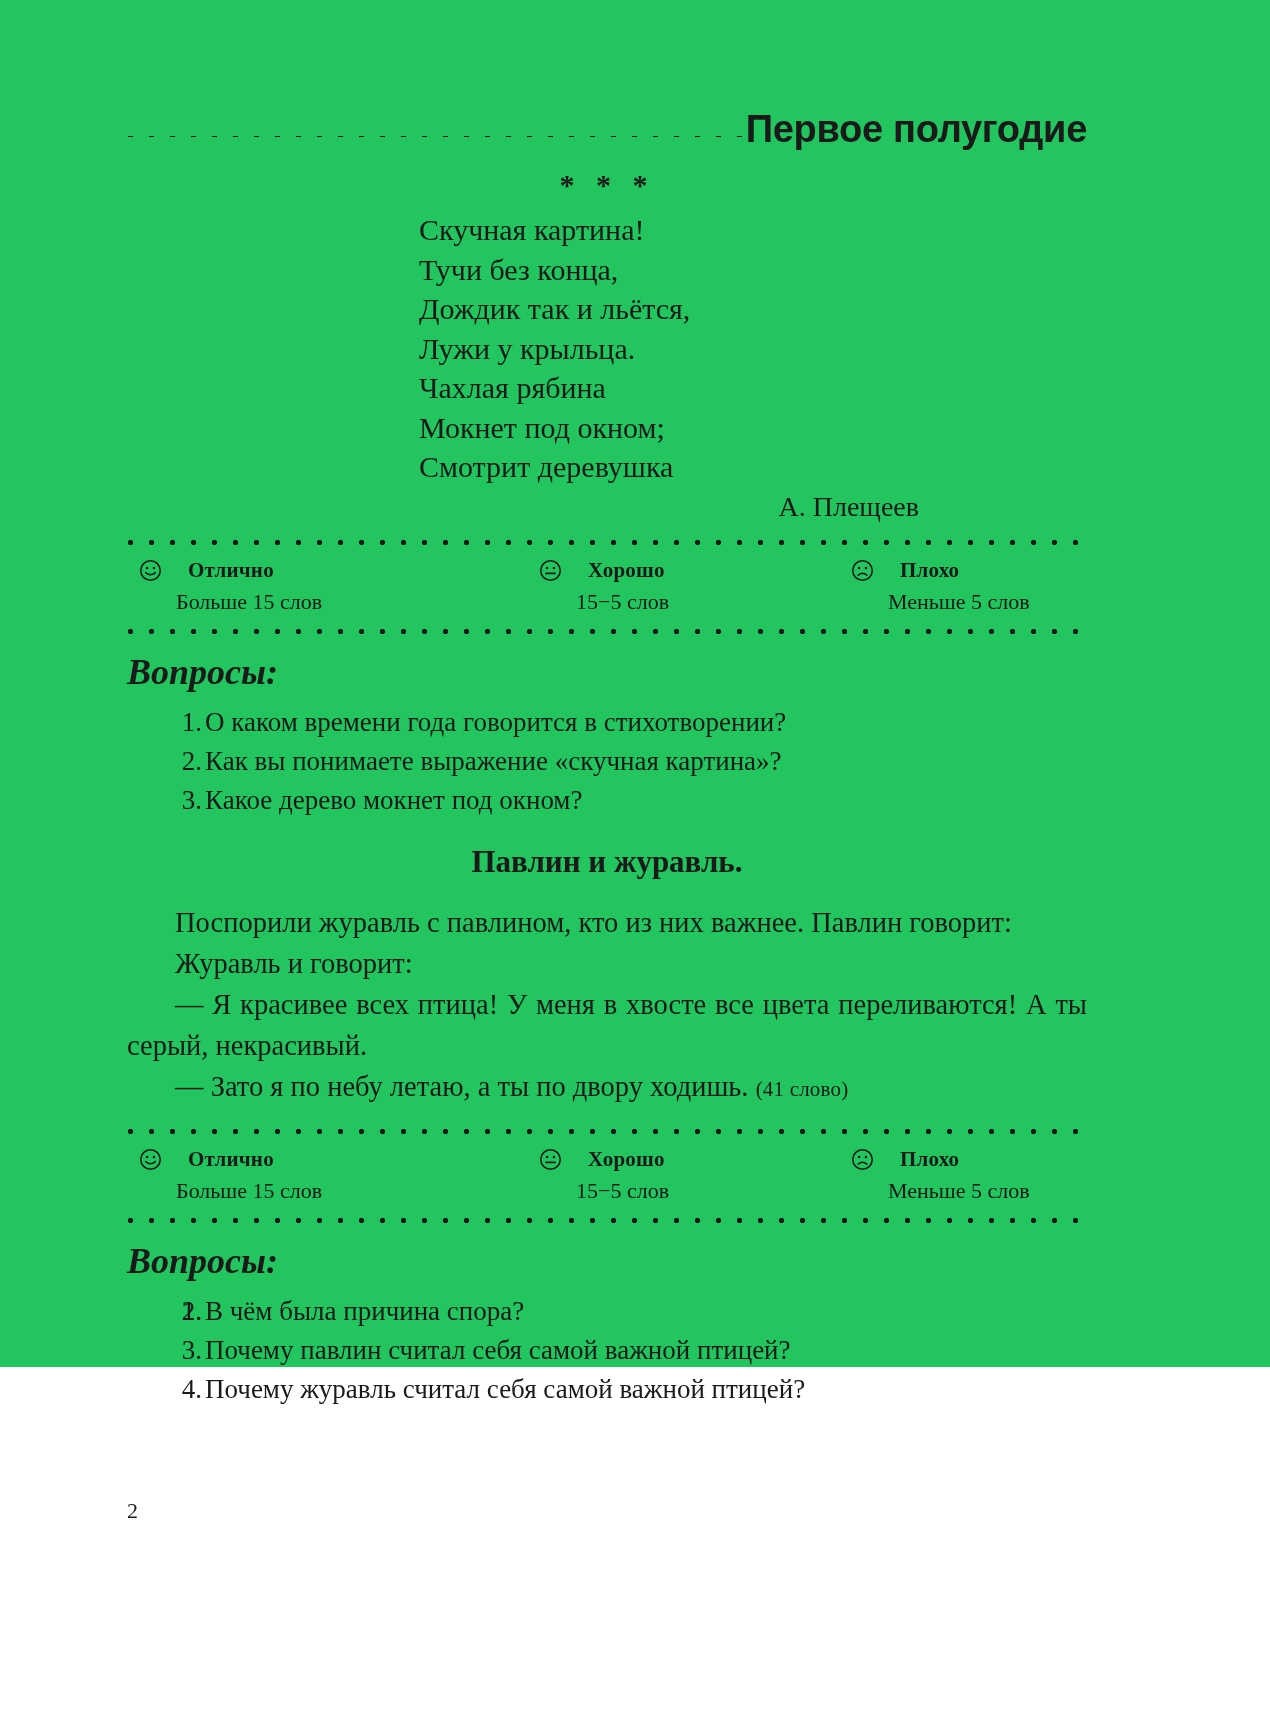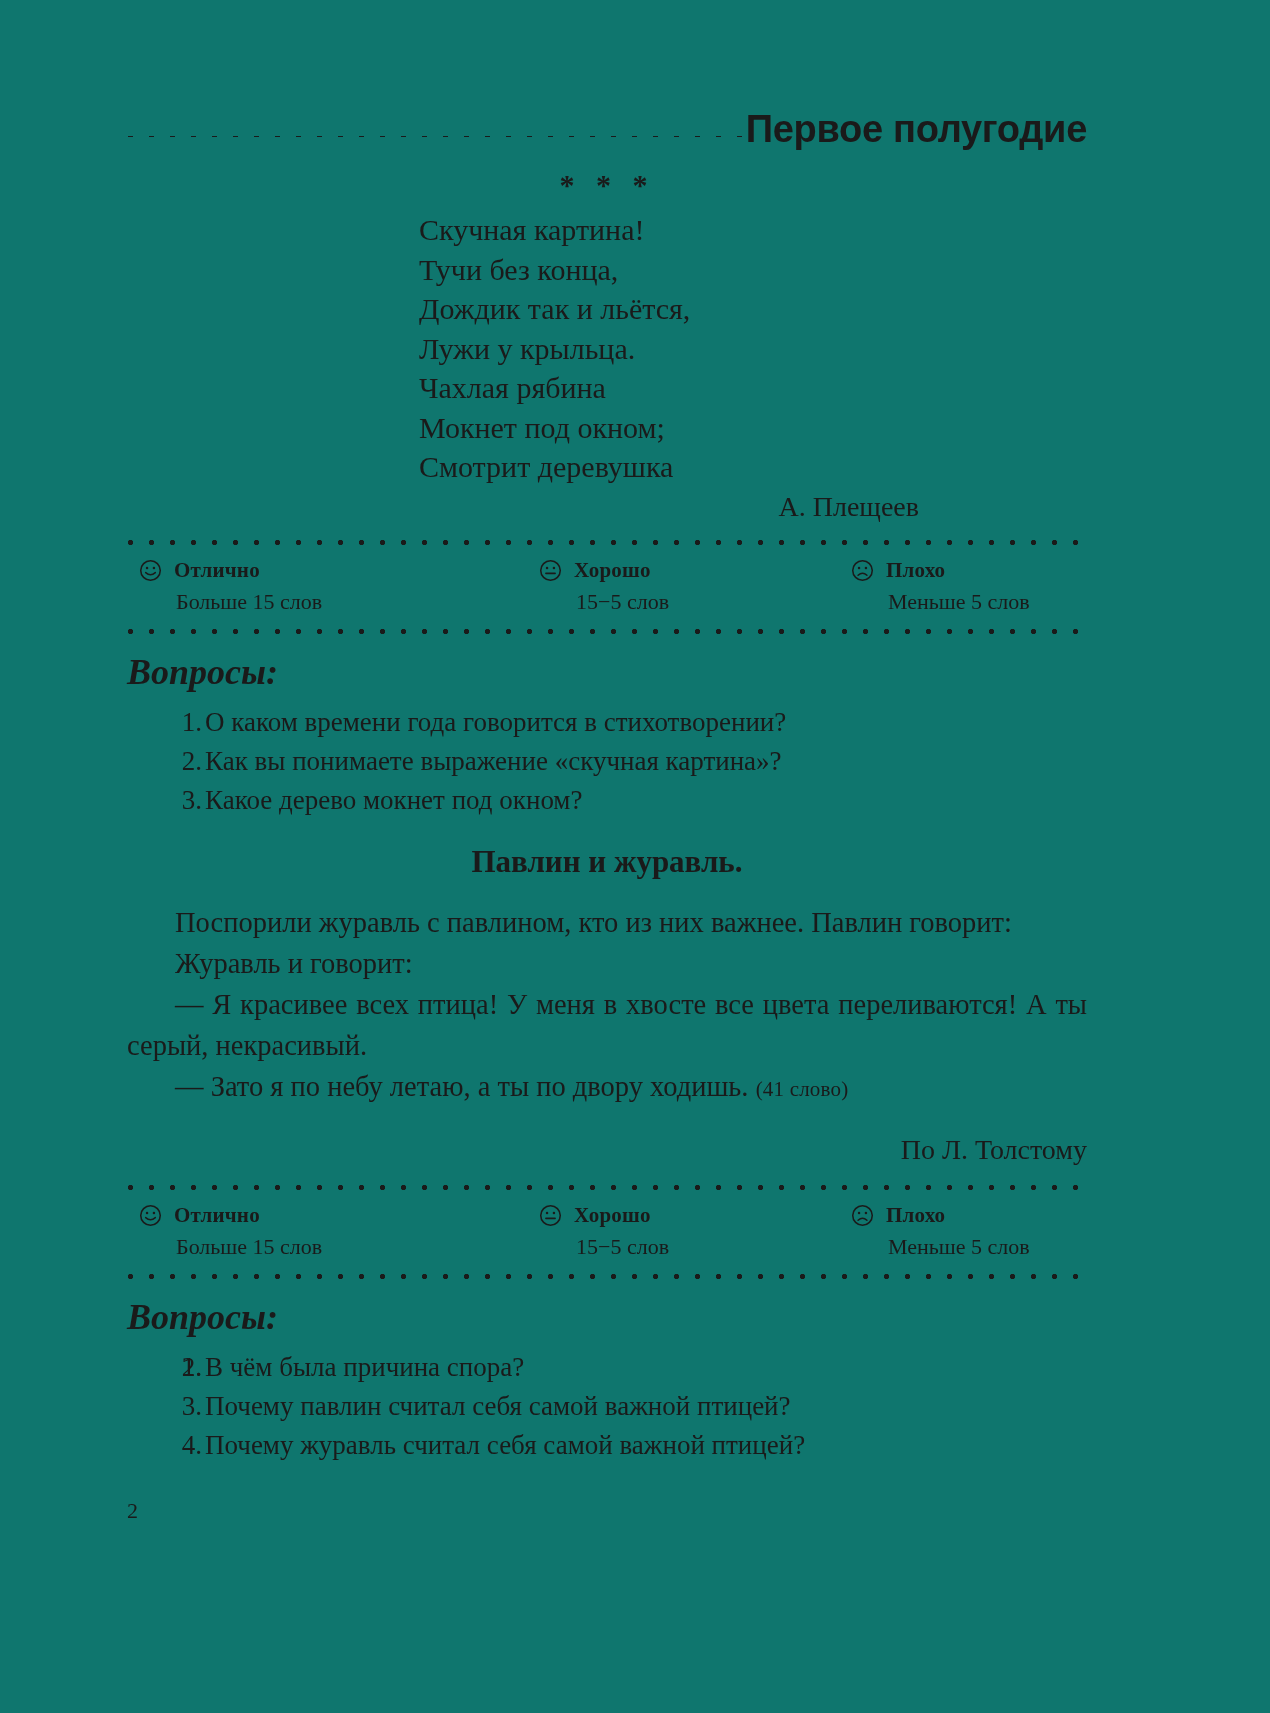--- a/index.html
+++ b/index.html
@@ -12,22 +12,22 @@
     height: 1713px;
     position: relative;
     font-family: "Liberation Serif", "DejaVu Serif", serif;
     color: #1a1a1a;
     overflow: hidden;
   }
   .page {
     position: absolute;
     left: 0; top: 0;
     width: 1270px;
-    height: 1713px;
-    background: #0f766e;
+    height: 1367px;
+    background: #22c55e;
   }
   .content {
     position: absolute;
     left: 127px;
     top: 0;
     width: 960px;
   }
 
   
   .runhead {
@@ -112,21 +112,21 @@
   .rating-col {
     display: flex;
     flex-direction: column;
   }
   .rating-col.c1 { width: 400px; padding-left: 12px; }
   .rating-col.c2 { width: 312px; }
   .rating-col.c3 { width: 236px; }
   .rating-head {
     display: flex;
     align-items: center;
-    gap: 12px;
+    gap: 26px;
   }
   .face {
     width: 23px; height: 23px;
     display: inline-block;
     flex: 0 0 auto;
   }
   .rating-label {
     font-family: "Liberation Serif", serif;
     font-weight: bold;
     font-size: 21px;
@@ -276,21 +276,20 @@
       <li><span class="num">3.</span><span class="qtext">Какое дерево мокнет под окном?</span></li>
     </ol>
 
     <div class="story-title">Павлин и журавль.</div>
     <div class="story">
       <p class="indent">Поспорили журавль с павлином, кто из них важнее. Павлин говорит:</p>
       <p class="indent last-line">Журавль и говорит:</p>
       <p class="indent">— Я красивее всех птица! У меня в хвосте все цвета переливаются! А ты серый, некрасивый.</p>
       <p class="indent last-line"><span>— Зато я по небу летаю, а ты по двору ходишь.</span> <span class="wordcount">(41 слово)</span></p>
     </div>
-    <div class="attribution prose-attr">По Л. Толстому</div>
 
     <div style="margin-top:18px">
       <div class="dotrule"></div>
       <div class="rating">
         <div class="rating-col c1">
           <div class="rating-head">
             <span class="face">
               <svg viewBox="0 0 24 24" width="23" height="23">
                   <circle cx="12" cy="12" r="10.2" fill="none" stroke="#1a1a1a" stroke-width="1.6"></circle>
                   <circle cx="8.4" cy="9.4" r="1.3" fill="#1a1a1a"></circle>

